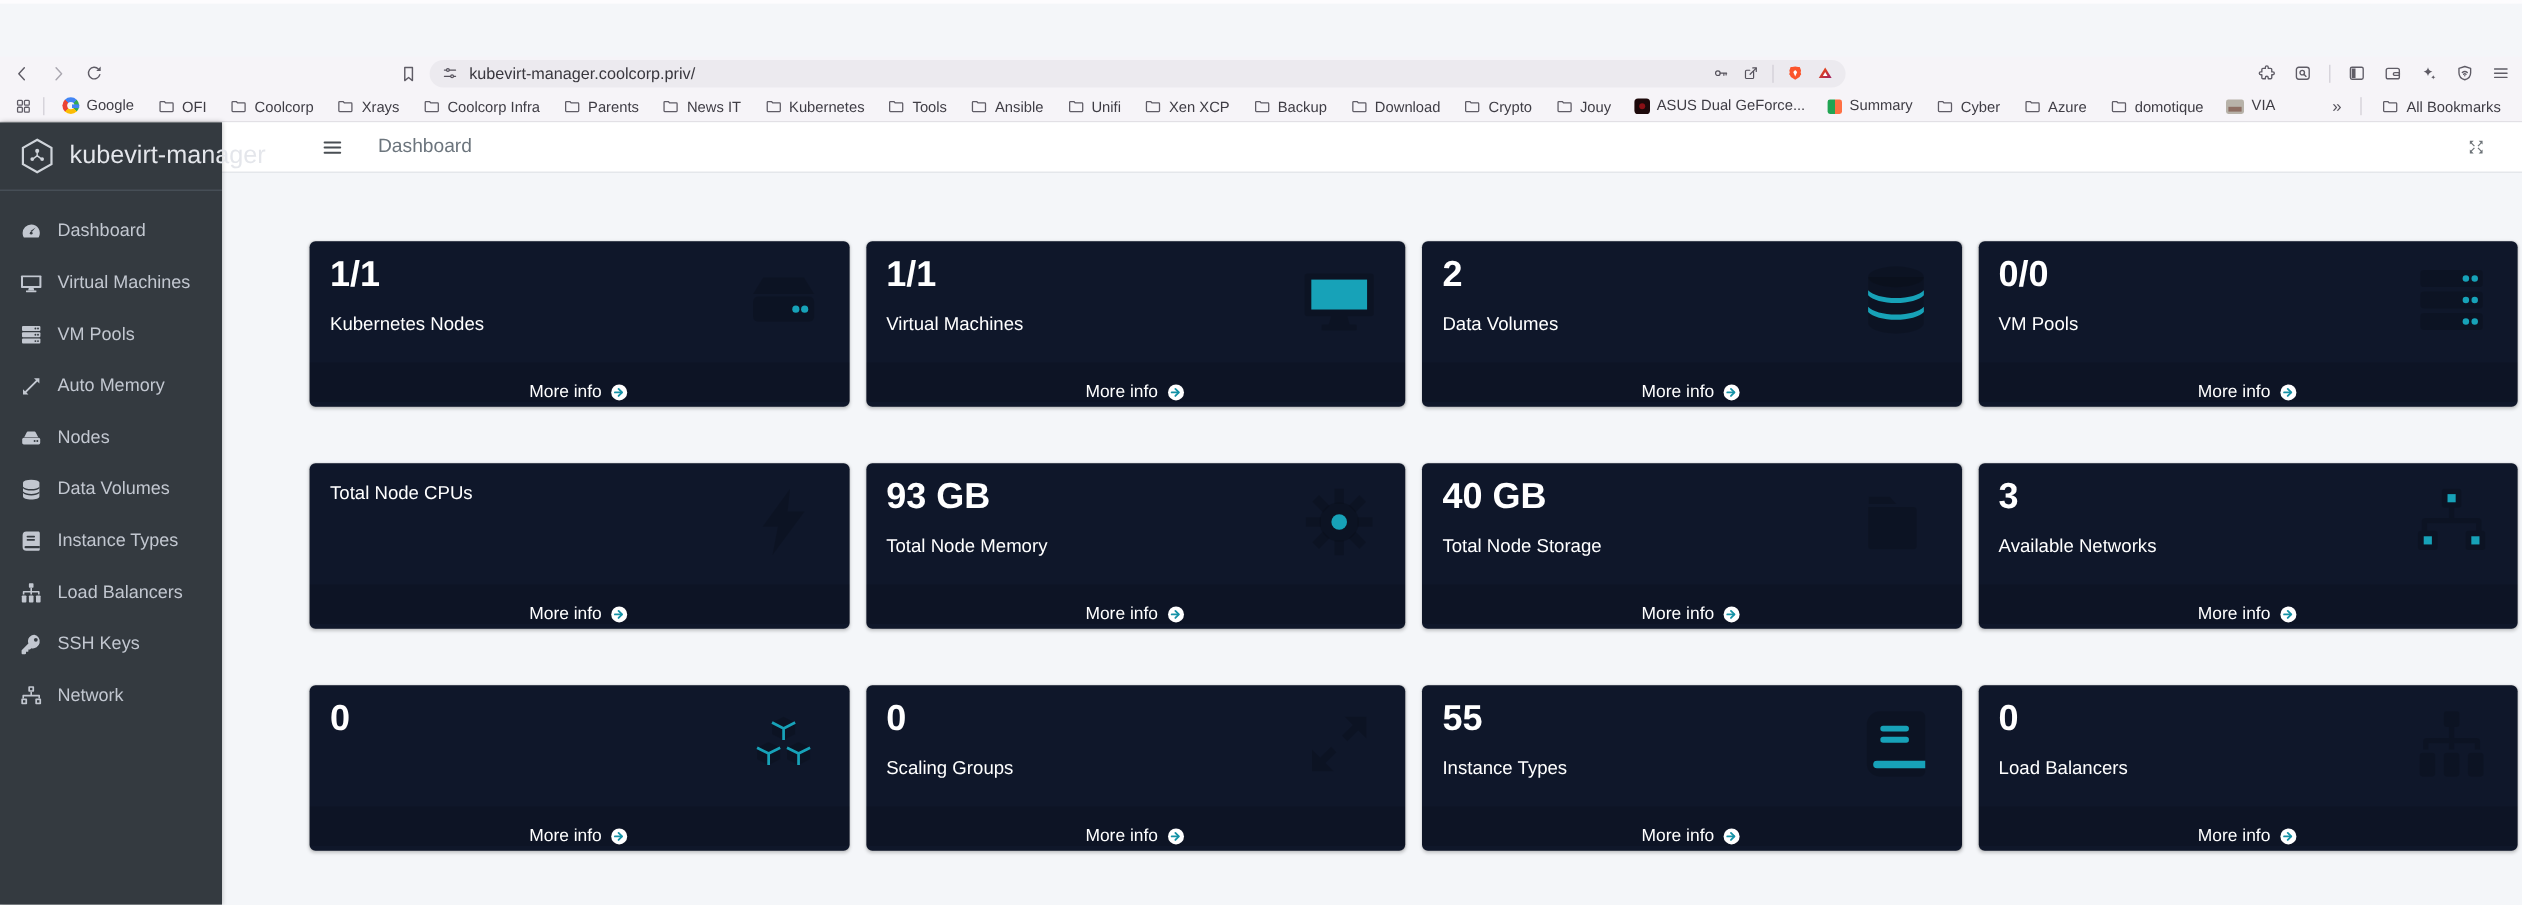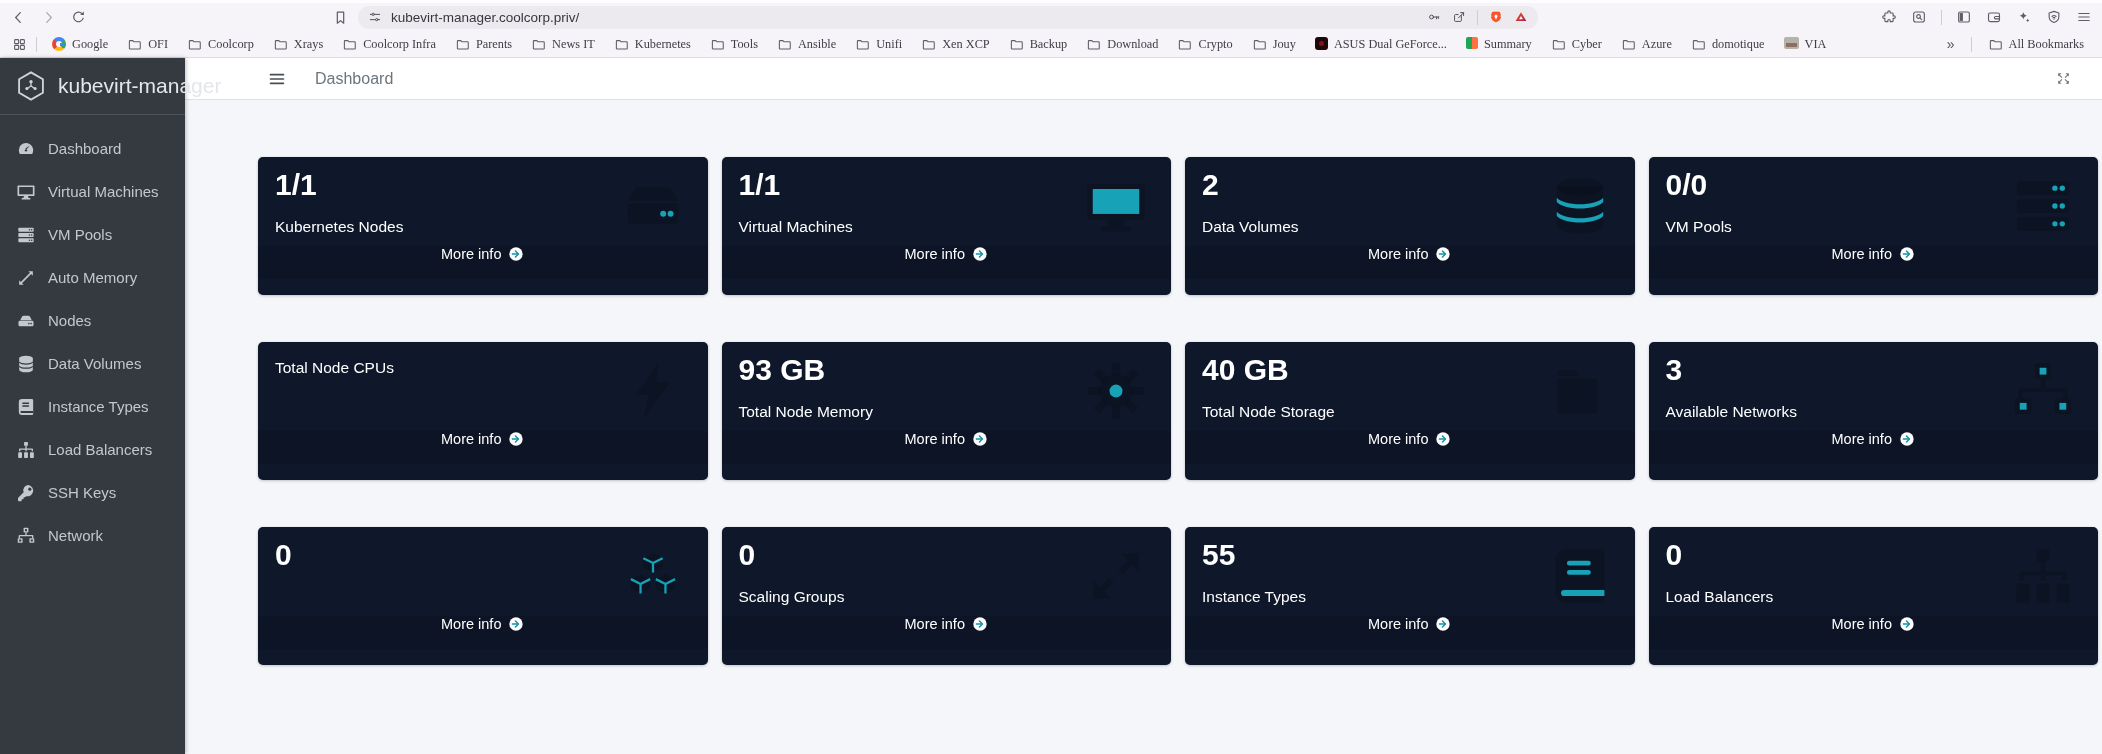--- a/index.html
+++ b/index.html
@@ -3,40 +3,40 @@
 <meta charset="utf-8">
 <style>
   * { margin:0; padding:0; box-sizing:border-box; }
   html,body { width:2102px; height:754px; overflow:hidden;
     font-family:"Liberation Sans","DejaVu Sans",sans-serif; background:#f4f6f9; }
 
   .window { width:2102px; height:754px; display:flex; flex-direction:column; }
 
   
   .window-top { height:3px; background:#fdfcfe; }
-  .toolbar { height:28px; background:#f6f4f8; display:flex; align-items:center; padding:0 10px; }
+  .toolbar { height:28px; background:#f6f4f8; display:flex; align-items:center; padding:0 10px;margin-top:44px; }
   .nav-btns { display:flex; align-items:center; gap:13px; }
   .tb-icon { width:17px; height:17px; display:inline-flex; flex:0 0 auto; color:#5f5c66; }
   .tb-icon svg { width:100%; height:100%; }
   .tb-icon.disabled { color:#aaa7b0; }
   .bookmark-flag { margin-left:245px; }
   .urlbar { margin-left:9px; width:1180px; height:23px; background:#eceaef; border-radius:12px;
     display:flex; align-items:center; padding:0 10px; gap:9px; cursor:text; }
   .urlbar .tb-icon { width:14px; height:14px; color:#55525c; }
   .url-text { font-size:13.5px; color:#39373e; flex:1; white-space:nowrap; overflow:hidden; }
   .url-right { display:flex; align-items:center; gap:11px; }
   .vdiv { width:1px; height:15px; background:#cfccd4; }
   .toolbar-right { margin-left:auto; display:flex; align-items:center; gap:14px; }
   .toolbar-right .tb-icon { width:16px; height:16px; }
 
   .bookmarksbar { height:27px; background:#f6f4f8; border-bottom:1px solid #dcdbe0;
     display:flex; align-items:center; padding:0 12px; }
   .bm-items { display:flex; align-items:center; gap:7px; overflow:hidden; flex:1; }
-  .bm-item { display:flex; align-items:flex-start; gap:6px; padding:3px 6px; border-radius:6px;
-    white-space:nowrap; cursor:pointer;font-family:Liberation Serif, serif; }
+  .bm-item { display:flex; align-items:flex-end; gap:6px; padding:3px 6px; border-radius:6px;
+    white-space:nowrap; cursor:pointer; }
   .bm-label { font-size:12.3px; color:#3f3d45; }
   .bm-icon { width:15px; height:15px; display:inline-flex; color:#5f5c66; flex:0 0 auto; }
   .bm-icon svg { width:100%; height:100%; }
   .bm-right { display:flex; align-items:center; gap:10px; margin-left:8px; }
   .bm-overflow { font-size:14px; color:#55525c; padding:0 6px; cursor:pointer; }
   .icon-google { width:14px; height:14px; border-radius:50%; position:relative; flex:0 0 auto;
     background:conic-gradient(from -45deg,#4285f4 0 90deg,#34a853 90deg 180deg,#fbbc05 180deg 270deg,#ea4335 270deg 360deg); }
   .icon-google::after { content:""; position:absolute; inset:4px; background:#f6f4f8; border-radius:50%; }
   .icon-google::before { content:""; position:absolute; right:0; top:6px; width:6px; height:3px; background:#4285f4; z-index:1; }
   .icon-asus { width:13px; height:13px; border-radius:3px; background:#1d090b; position:relative; flex:0 0 auto; }
@@ -78,22 +78,22 @@
   .nb-expand svg { width:100%; height:100%; }
 
   .content { flex:1; padding:57px 4px 0 73px; overflow:hidden; }
   .cards-grid { display:grid; grid-template-columns:repeat(4,1fr); gap:47px 14px; --holec:#17a2b8; }
   .card { position:relative; height:138px; background:#0f172a; color:#fff; border-radius:5px;
     box-shadow:0 0 1px rgba(0,0,0,.13),0 1px 3px rgba(0,0,0,.2); overflow:hidden; }
   .card-value { font-size:30px; font-weight:700; line-height:1.1; padding:11px 0 0 17px; position:relative; z-index:1; }
   .card-label { font-size:15.5px; padding:17px 0 0 17px; position:relative; z-index:1; }
   .card-icon { position:absolute; top:15px; right:18px; width:74px; height:68px; color:rgba(0,0,0,.15); }
   .card-icon svg { width:100%; height:100%; }
-  .card-footer { position:absolute; left:0; right:0; bottom:16px; height:33px; background:rgba(0,0,0,.1);
-    display:flex; align-items:flex-start; justify-content:center; gap:7px; cursor:pointer; }
+  .card-footer { position:absolute; left:0; right:0; bottom:4px; height:33px; background:rgba(0,0,0,.1);
+    display:flex; align-items:flex-end; justify-content:center; gap:7px; cursor:pointer; }
   .mi-label { font-size:14.5px; color:#fff; }
   .mi-arrow { width:16px; height:16px; display:inline-flex; }
   .mi-arrow svg { width:100%; height:100%; }
 </style>
 </head>
 <body>
 
 <div class="window">
   <div class="window-top"></div>
 

